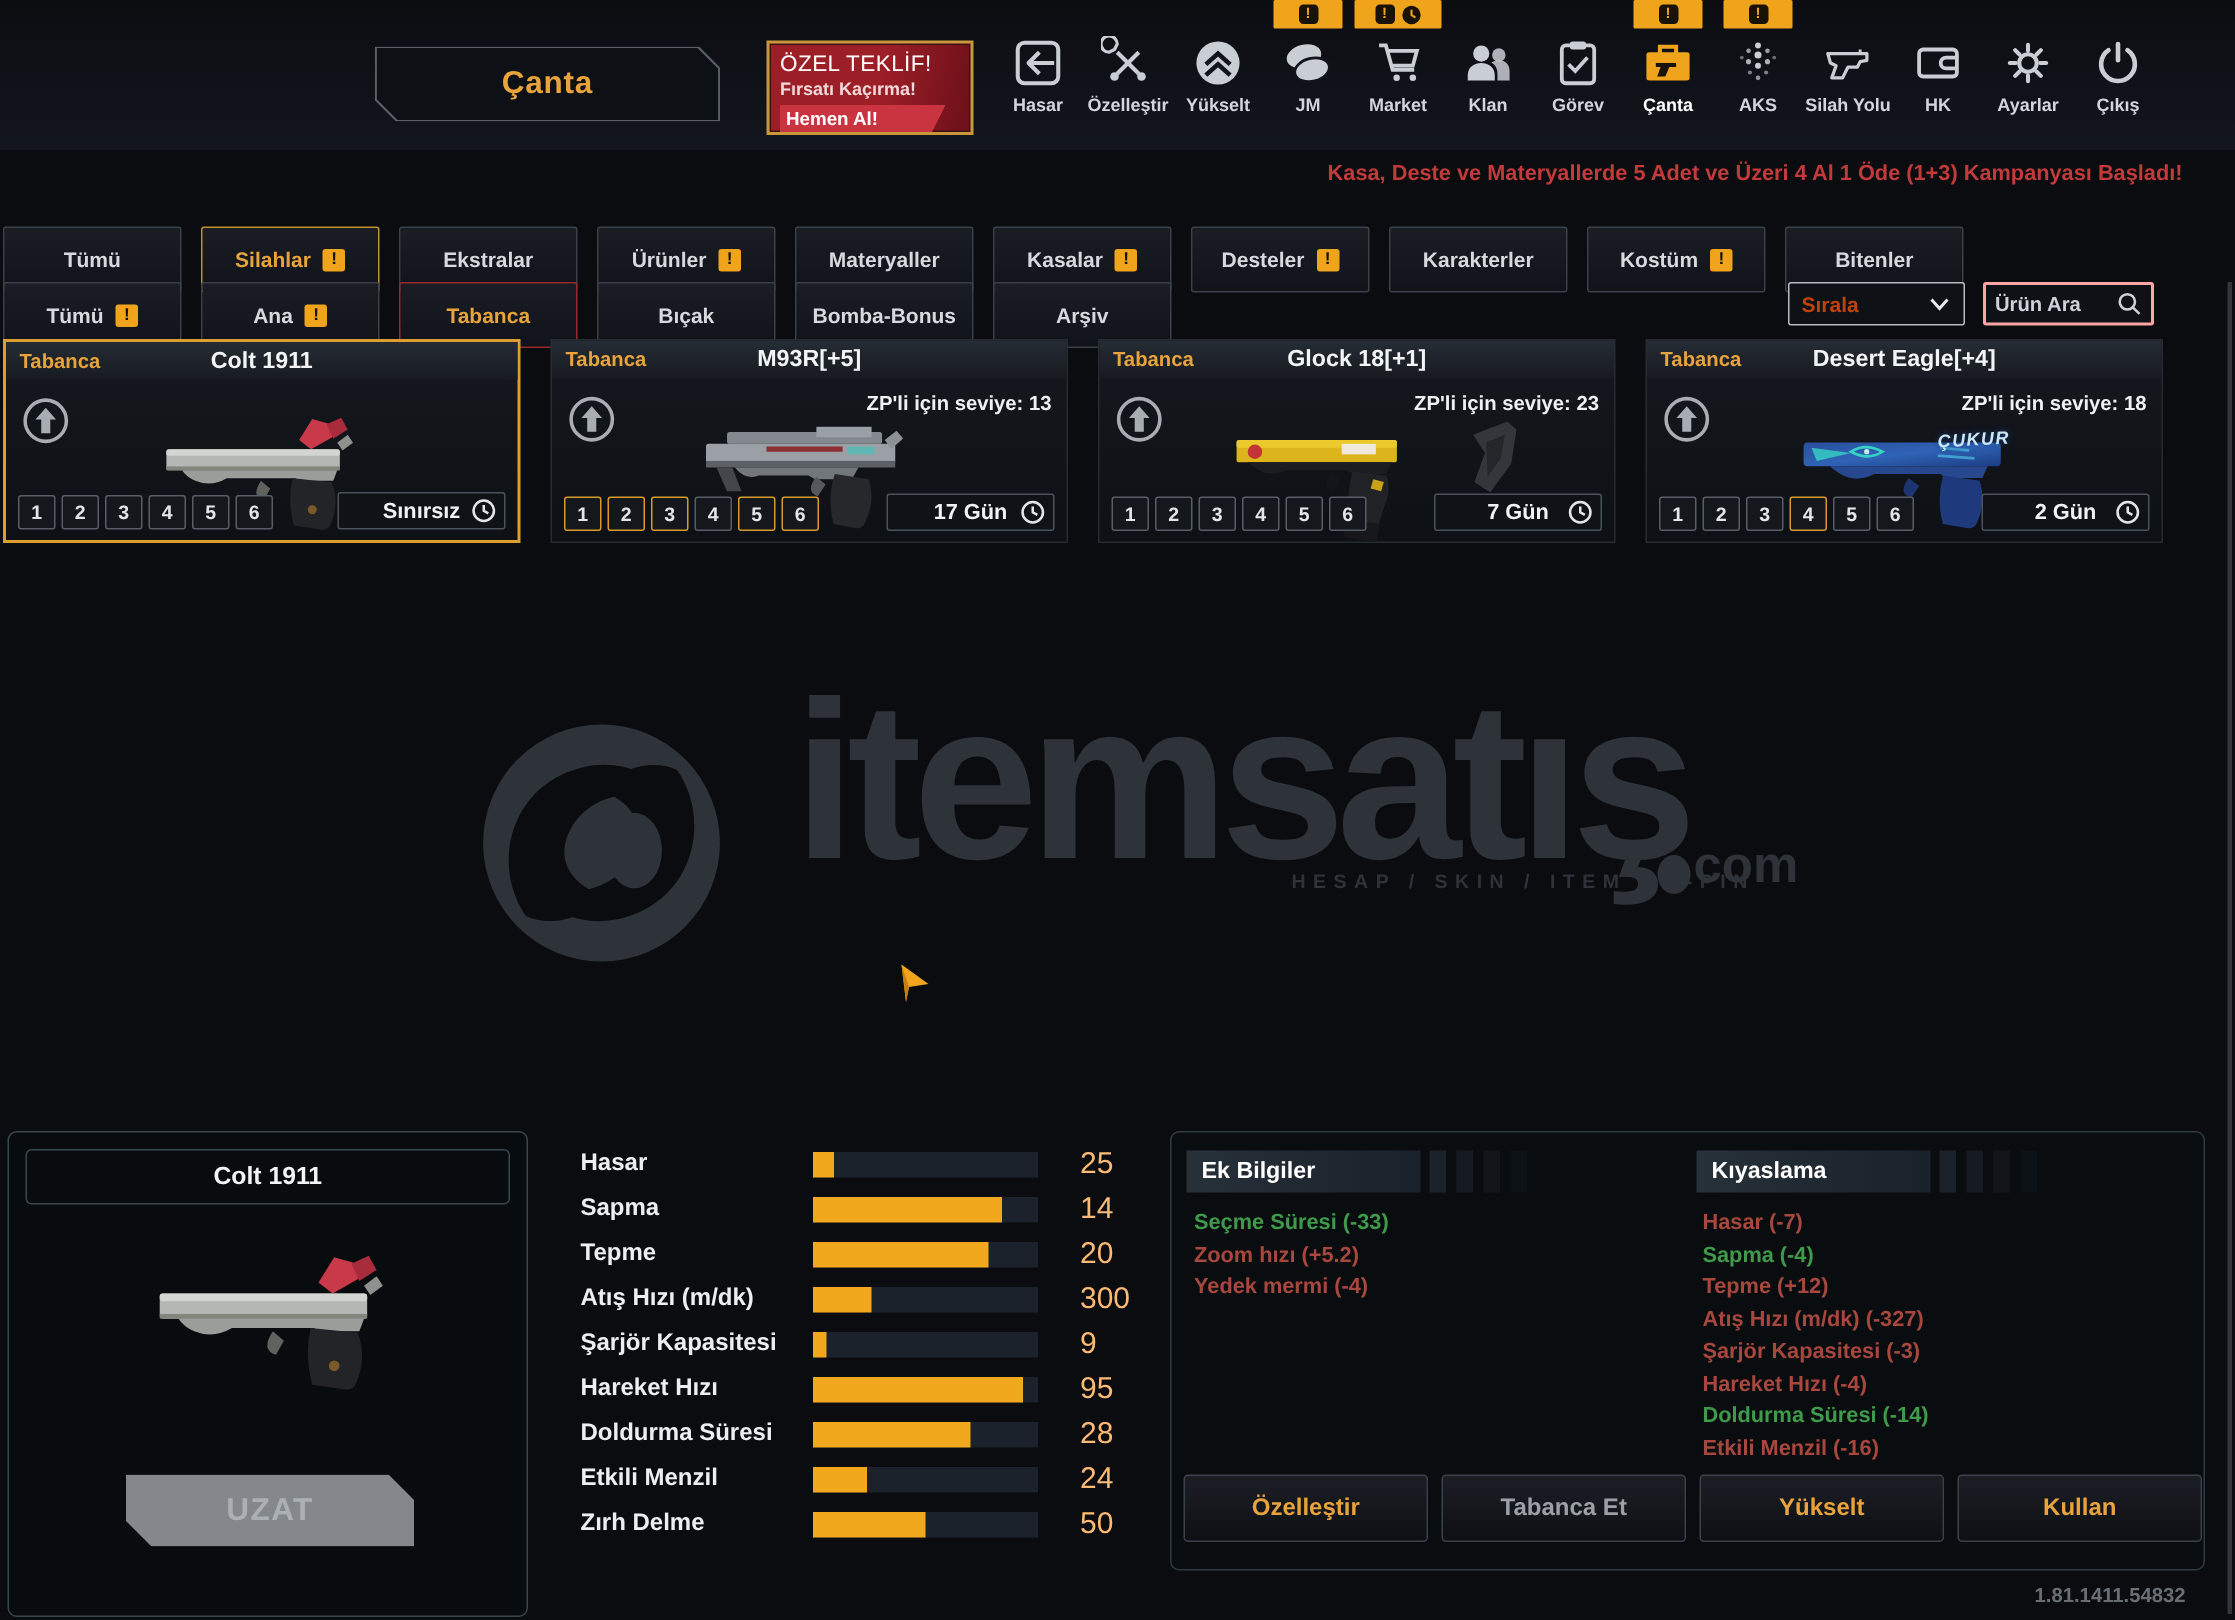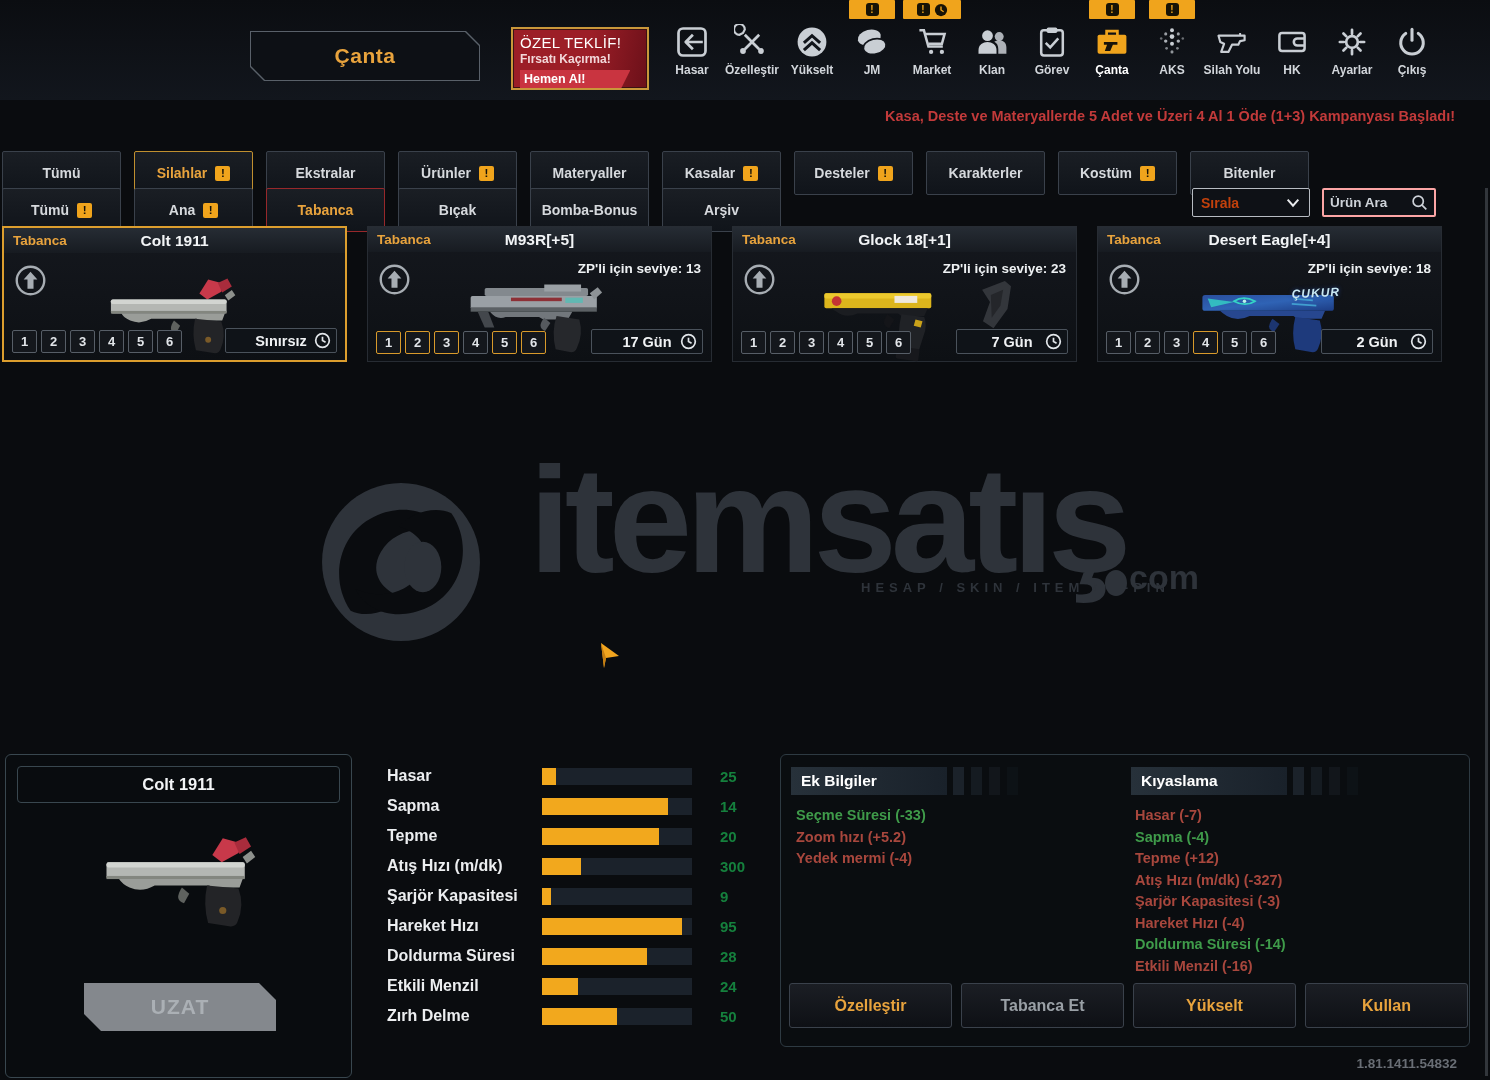--- a/index.html
+++ b/index.html
@@ -122,21 +122,21 @@
           clip-path:polygon(0 0,calc(100% - 17px) 0,100% 17px,100% 100%,17px 100%,0 calc(100% - 17px));
           display:flex; align-items:center; justify-content:center; color:#abb0b5;
           font-size:21px; font-weight:bold; letter-spacing:1px; cursor:default; }
 
   
   .stats { position:absolute; left:375px; top:761px; width:380px; }
   .stat-row { display:flex; align-items:center; height:30px; }
   .stat-label { flex:0 0 155px; color:#eceef0; font-size:16px; font-weight:bold; white-space:nowrap;margin-left:12px; }
   .stat-track { width:150px; height:17px; background:#1b222b; position:relative; }
   .stat-fill { position:absolute; left:0; top:0; bottom:0; background:#f2a81d; }
-  .stat-value { margin-left:28px; color:#15803d; font-size:15px; font-weight:bold; }
+  .stat-value { margin-left:28px; color:#fdba74; font-size:20px; font-weight:normal; }
 
   
   .info-panel { position:absolute; left:780px; top:754px; width:690px; height:293px;
                 border:1px solid #2e3a42; border-radius:6px; background:rgba(10,13,17,.5); }
   .sec-hd { position:absolute; top:12px; width:156px; height:28px;
             background:linear-gradient(90deg,#27313a,#19212a); color:#fff; font-size:15.5px;
             font-weight:bold; display:flex; align-items:center; padding-left:10px; }
   .sec-hd.h1 { left:10px; } .sec-hd.h2 { left:350px; }
   .deco { position:absolute; top:12px; height:28px; display:flex; gap:7px; }
   .deco.d1 { left:172px; } .deco.d2 { left:512px; }

